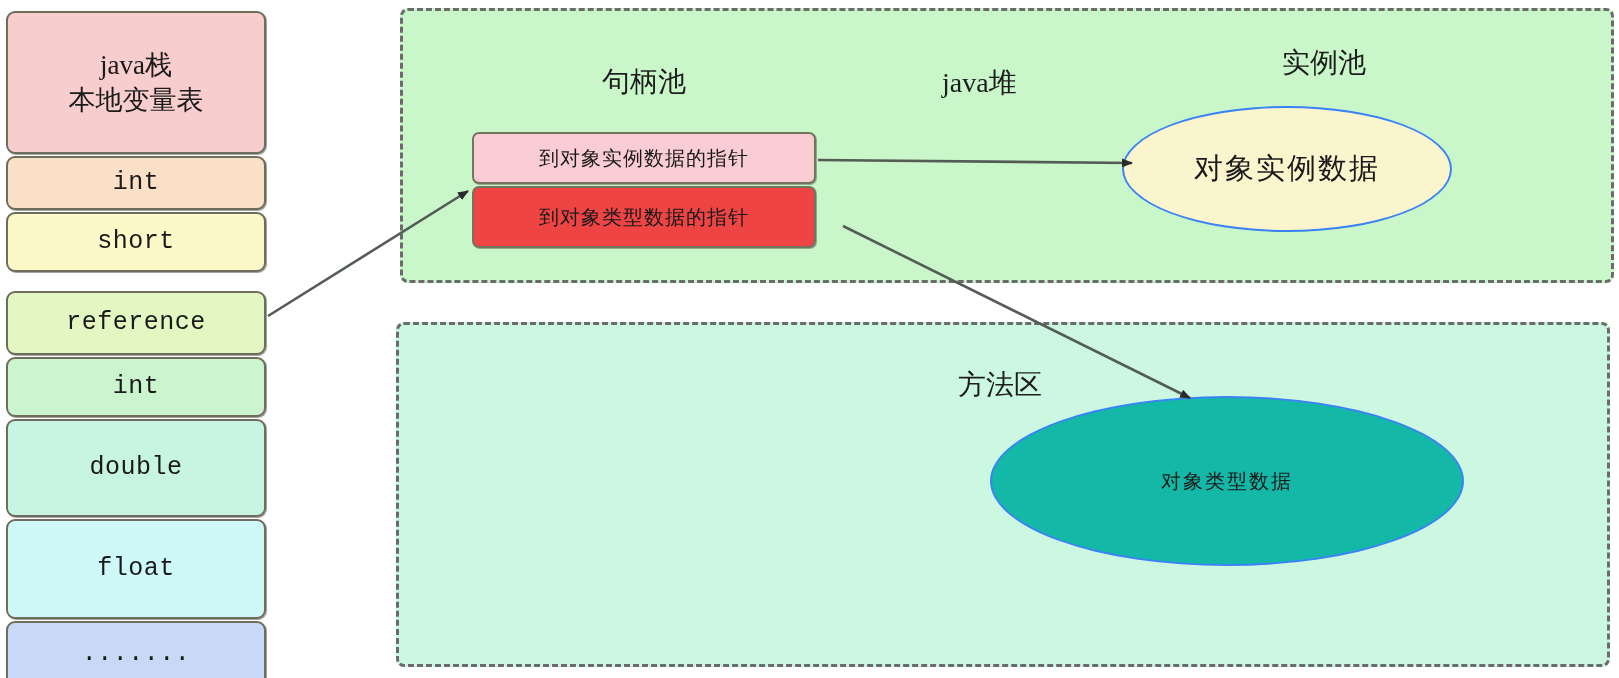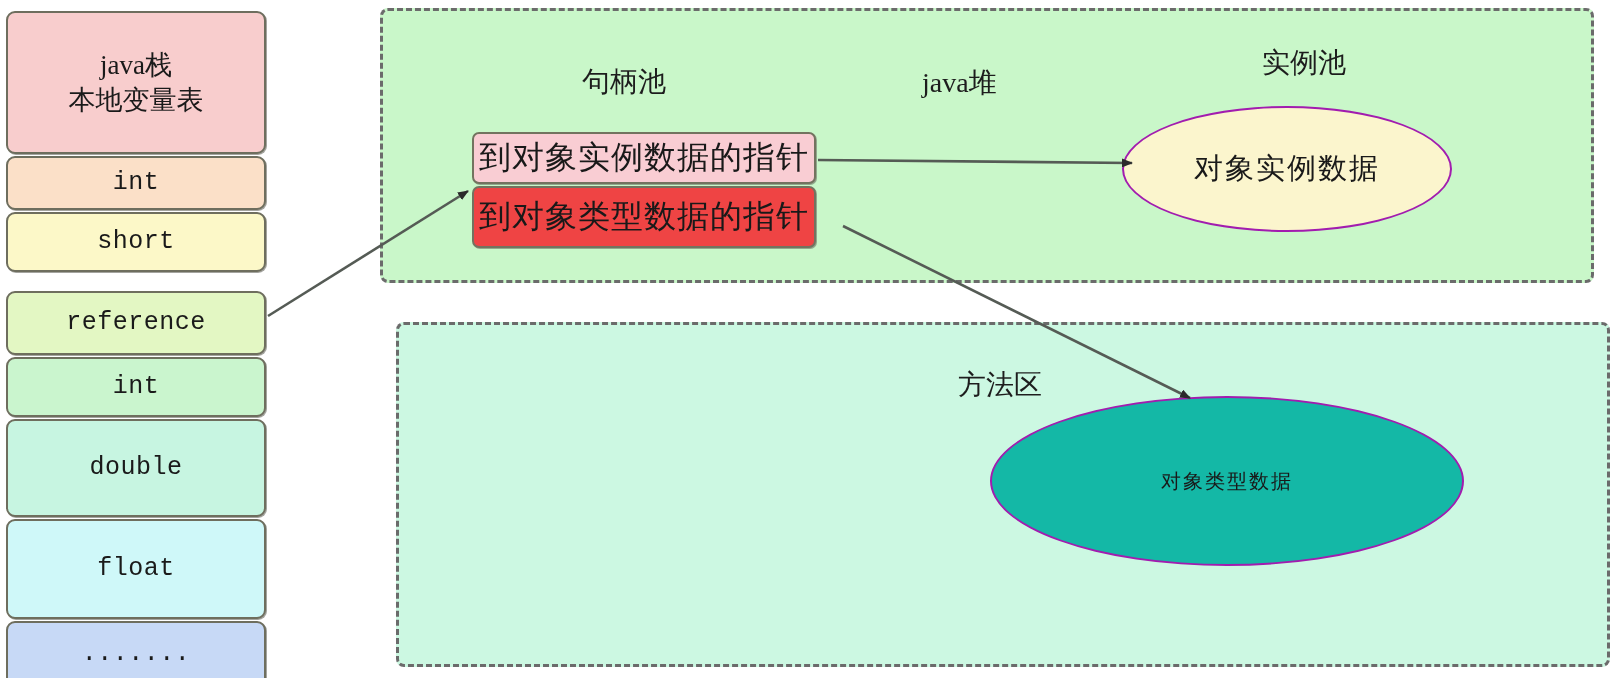--- a/index.html
+++ b/index.html
@@ -22,46 +22,46 @@
   .slot.mono{font-family:"Liberation Mono","DejaVu Sans Mono",monospace;font-size:25px;letter-spacing:.5px;}
   .slot.cjk{font-family:"Liberation Serif","DejaVu Serif",serif;font-size:27px;}
   .slot .l1{display:block;}
 
   
   .region{
     position:absolute;box-sizing:border-box;
     border:3px dashed #6b6b6b;
     border-radius:8px;
   }
-  #heap-region{left:380px;top:8px;width:1214px;height:275px;background:#c9f7c9;padding-left:39px;}
+  #heap-region{left:400px;top:8px;width:1214px;height:275px;background:#c9f7c9;padding-left:39px;}
   #method-region{left:396px;top:322px;width:1214px;height:345px;background:#ccf8e2;}
 
   .region-label{
     position:absolute;white-space:nowrap;
     font-family:"Liberation Serif","DejaVu Serif",serif;
     font-size:28px;color:#1d1d1d;
   }
 
   
   .handle-box{
     position:absolute;box-sizing:border-box;
     border:2px solid #73735f;border-radius:7px;
     display:flex;align-items:center;justify-content:center;
     font-family:"Liberation Serif","DejaVu Serif",serif;
-    font-size:32px;color:#191919;
+    font-size:20px;color:#191919;
     box-shadow:1px 1px 0 rgba(90,90,80,.5);
     letter-spacing:1px;
   }
   #handle-instance{left:472px;top:132px;width:344px;height:52px;background:#f9cdd3;}
   #handle-type{left:472px;top:186px;width:344px;height:62px;background:#ef4444;}
 
   
   .ellipse{
     position:absolute;box-sizing:border-box;
-    border:2px solid #a21caf;border-radius:50%;
+    border:2px solid #3b82f6;border-radius:50%;
     display:flex;align-items:center;justify-content:center;
     font-family:"Liberation Serif","DejaVu Serif",serif;
     color:#191919;letter-spacing:2px;
   }
   #instance-ellipse{left:1122px;top:106px;width:330px;height:126px;background:#fbf5cd;font-size:29px;}
   #type-ellipse{left:990px;top:396px;width:474px;height:170px;background:#14b8a6;font-size:20px;}
 
   #wires{position:absolute;left:0;top:0;width:1619px;height:678px;pointer-events:none;}
 </style>
 </head>

